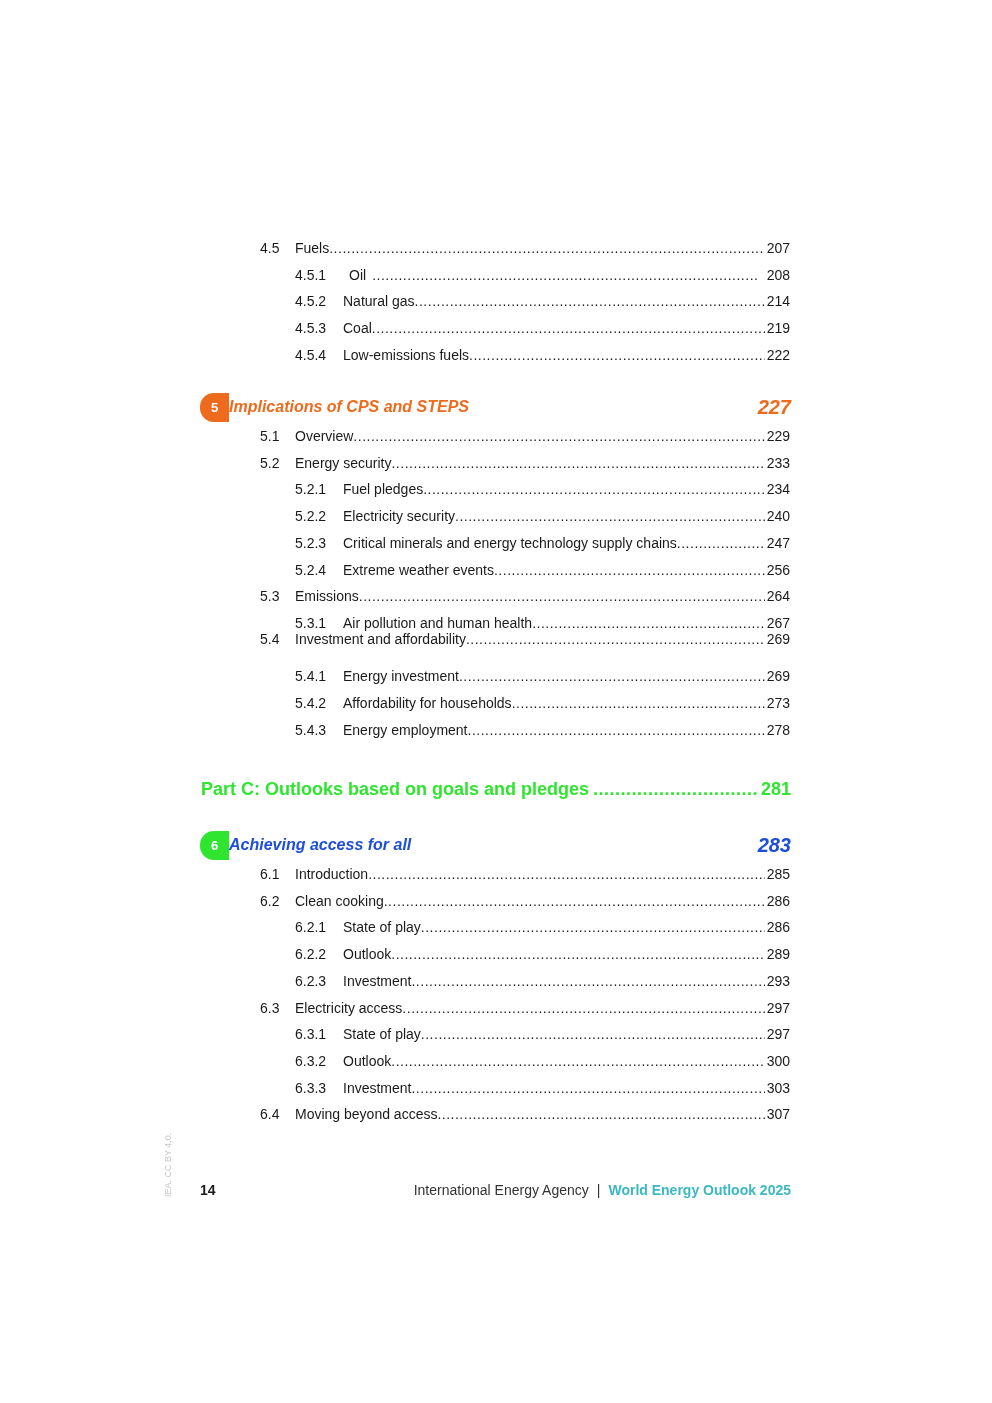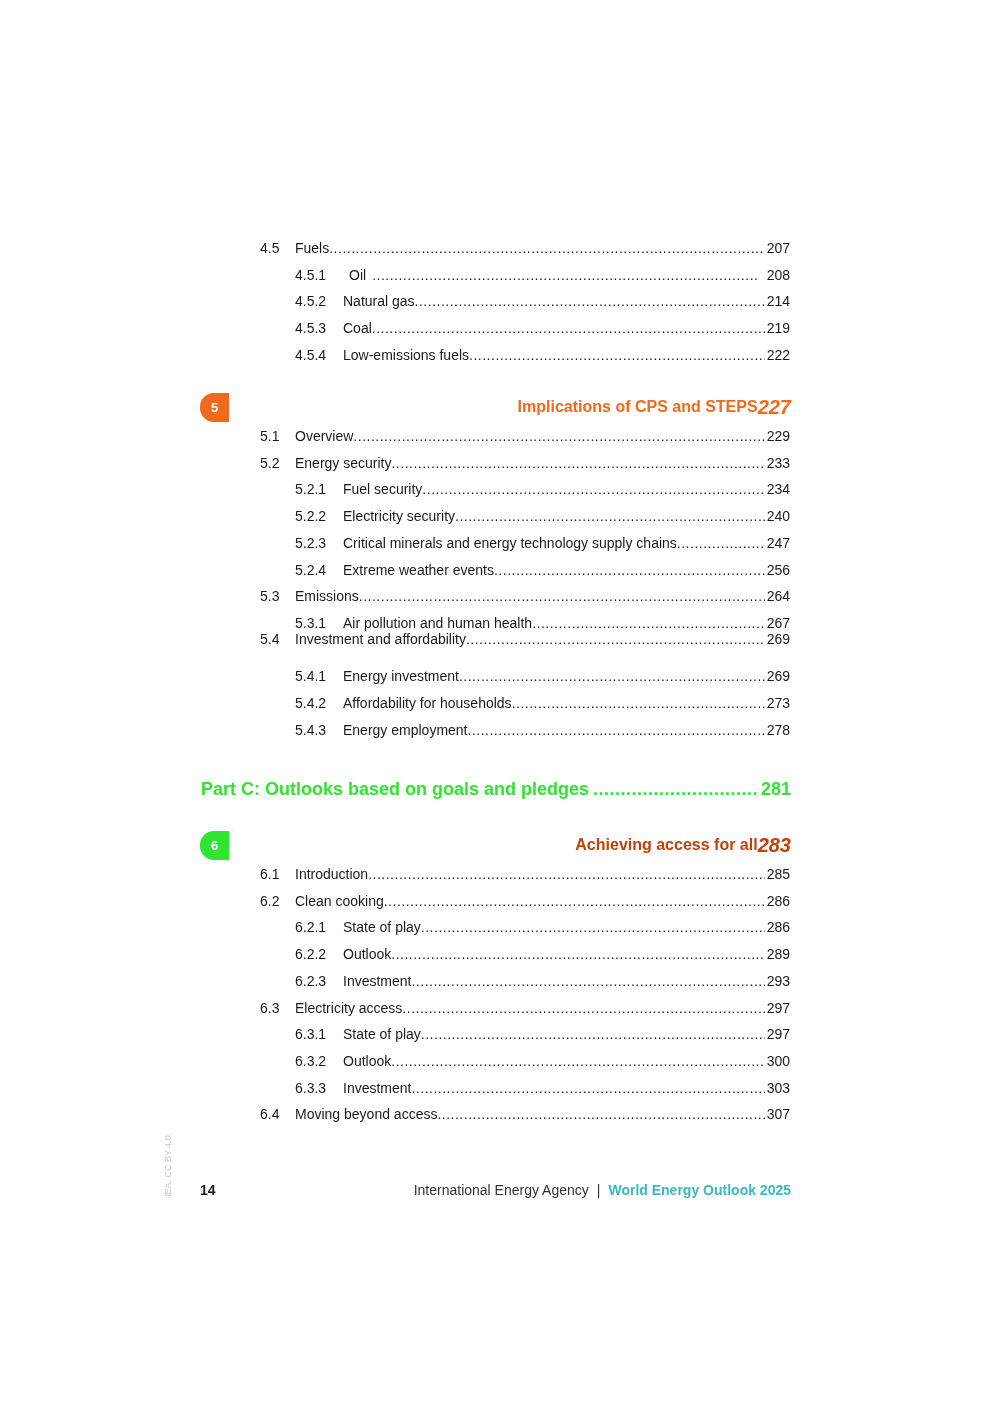--- a/index.html
+++ b/index.html
@@ -7,25 +7,25 @@
     .row { position:absolute; left:260px; width:530px; height:20px; font-size:14px; line-height:20px; display:flex; align-items:baseline; }
     .num { width:35px; flex:none; }
     .sub { left:295px; width:495px; }
     .sub .num { width:48px; }
     .title { flex:none; white-space:nowrap; }
     .dots { flex:1; overflow:hidden; white-space:nowrap; letter-spacing:0.5px; color:#1a1a1a; }
     .dots::after { content:"......................................................................................................................................................................................................................................"; }
     .page { flex:none; text-align:right; padding-left:2px; }
     .chapter { position:absolute; left:200px; width:591px; height:30px; display:flex; align-items:center; }
     .badge { width:29px; height:29px; border-radius:14px 0 0 14px; color:#fff; font-weight:bold; font-size:13px; display:flex; align-items:center; justify-content:center; flex:none; }
-    .ch-title { font-weight:bold; font-size:16px; flex:1;text-align:right; }
+    .ch-title { font-style:italic; font-weight:bold; font-size:16px; flex:1; }
     .ch-page { font-style:italic; font-weight:bold; font-size:20px; }
     .orange { color:#ee6a1c; }
     .bg-orange { background:#ee6a1c; }
-    .green { color:#c2410c; }
+    .green { color:#1d4ed8; }
     .bg-green { background:#2fe52f; }
     .part { position:absolute; left:201px; top:779px; width:590px; font-size:18px; font-weight:bold; color:#2fe52f; display:flex; align-items:baseline; }
     .part .dots::after { color:#2fe52f; }
     .footer { position:absolute; top:1182px; left:200px; width:591px; font-size:14px; display:flex; align-items:baseline; }
     .footer .pno { font-weight:bold; flex:1; }
     .footer .agency { color:#333; }
     .footer .sep { margin:0 8px; color:#333; }
     .footer .pub { color:#3bb8c3; font-weight:bold; }
     .license { position:absolute; left:163px; top:1197px; transform:rotate(-90deg); transform-origin:left top; font-size:9px; color:#c8c8c8; white-space:nowrap; }
   </style>
@@ -70,21 +70,21 @@
       <span class="page">229</span>
     </div>
     <div class="row" style="top: 452.7px;">
       <span class="num">5.2</span>
       <span class="title">Energy security</span>
       <span class="dots"></span>
       <span class="page">233</span>
     </div>
     <div class="row sub" style="top: 479.4px;">
       <span class="num">5.2.1</span>
-      <span class="title">Fuel security</span>
+      <span class="title">Fuel pledges</span>
       <span class="dots"></span>
       <span class="page">234</span>
     </div>
     <div class="row sub" style="top: 506.1px;">
       <span class="num">5.2.2</span>
       <span class="title">Electricity security</span>
       <span class="dots"></span>
       <span class="page">240</span>
     </div>
     <div class="row sub" style="top: 532.8px;">

